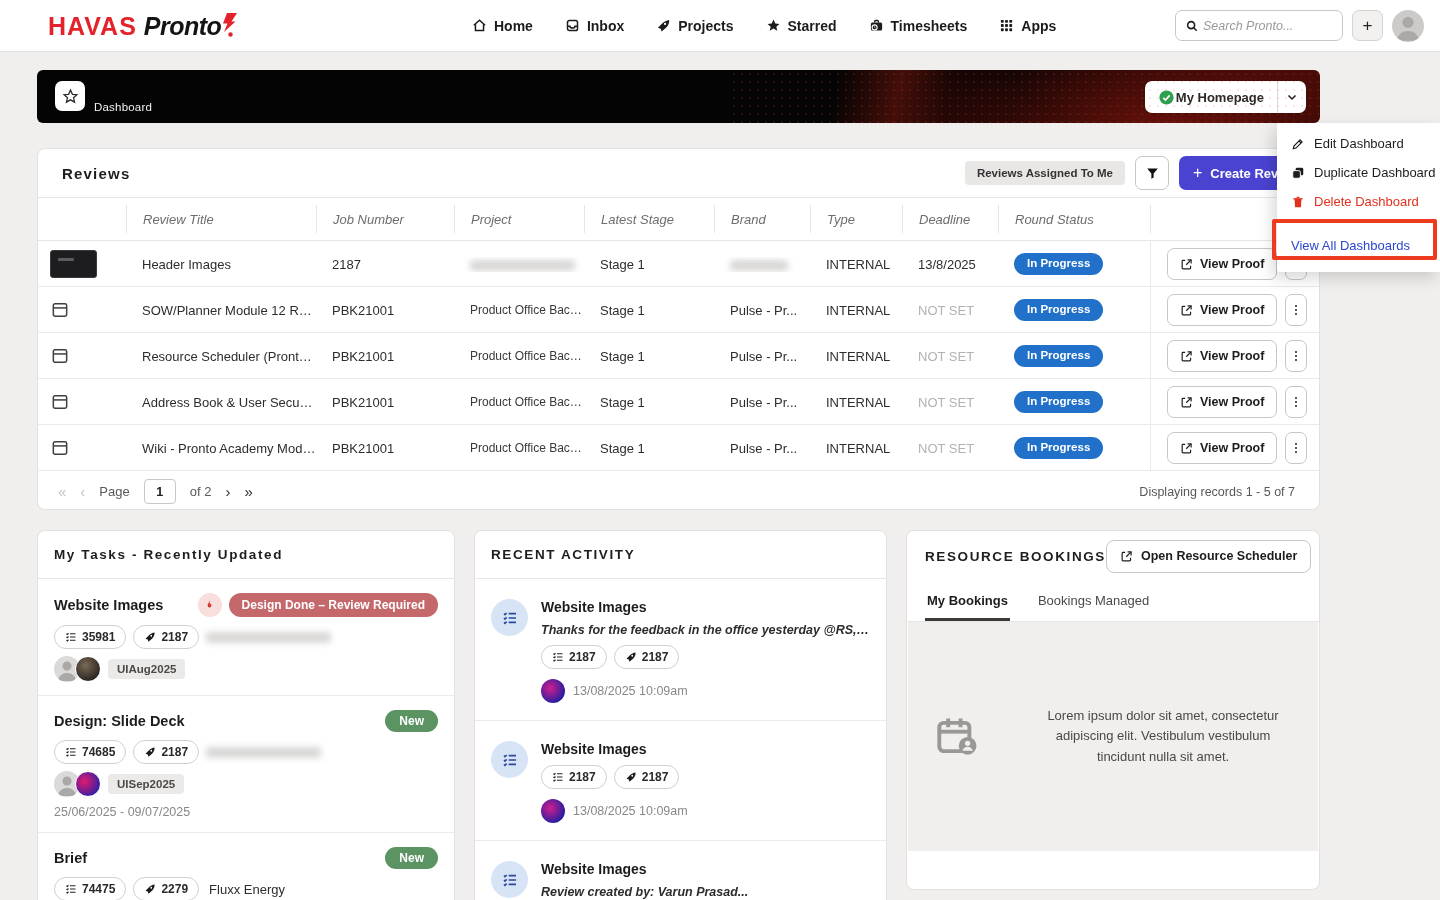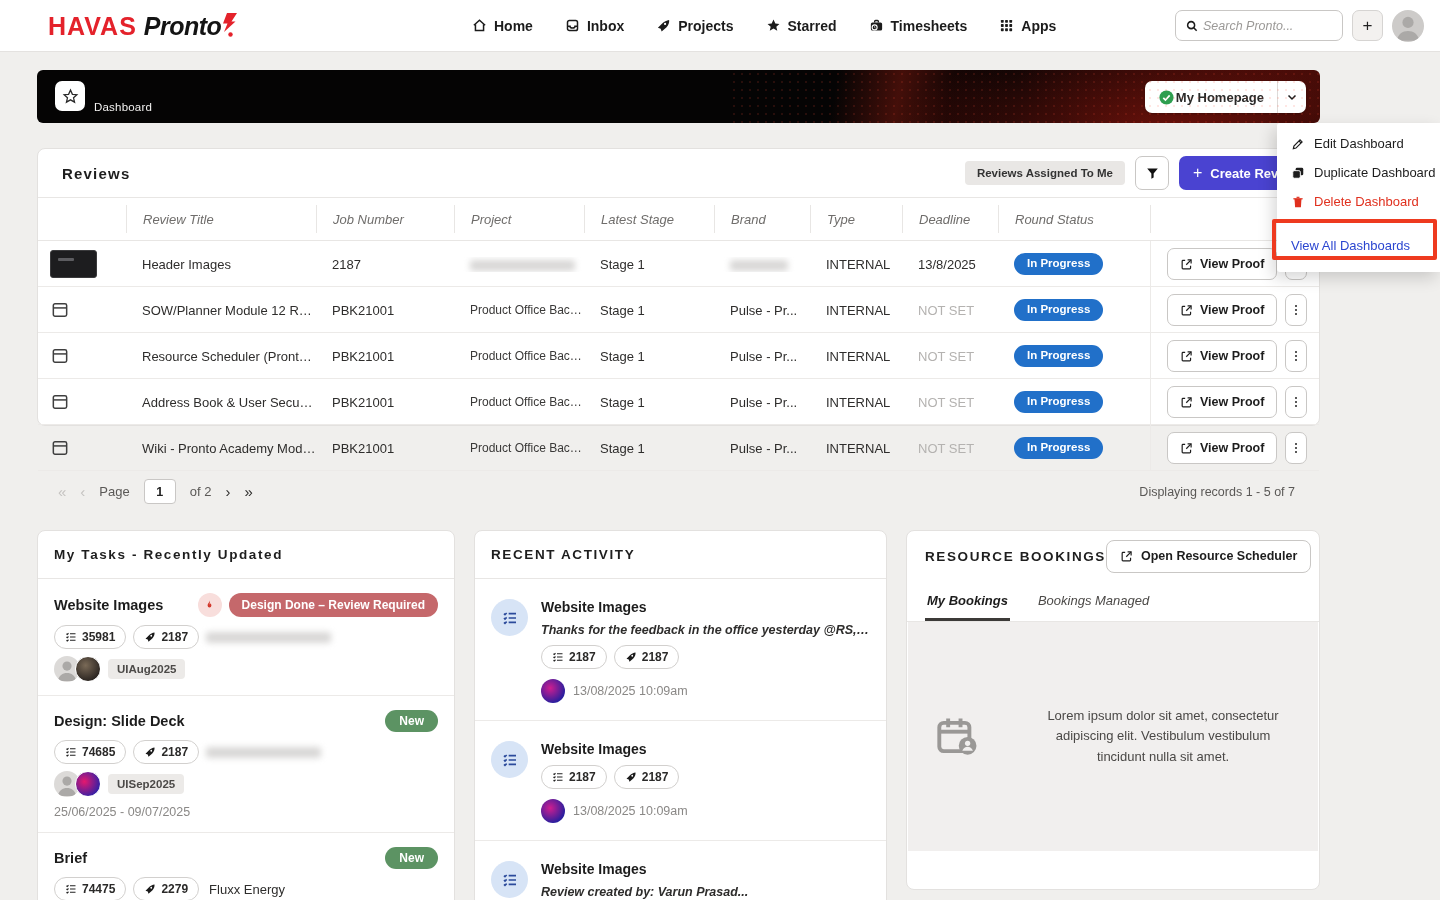--- a/index.html
+++ b/index.html
@@ -79,21 +79,21 @@
   .dash-menu-item svg { flex:0 0 auto; }
   .dash-menu-item.danger { color:#e0301e; }
   .dash-menu-item.link { color:#2b46d0; margin-top:15px; font-weight:400; }
   .highlight-box {
     position:absolute; left:1272px; top:219px; width:165px; height:41px;
     border:4px solid #ee3a1f; border-radius:2px; z-index:60; pointer-events:none;
   }
 
   
   .panel { background:#fff; border:1px solid #e3e1df; border-radius:8px; }
-  .reviews-panel { position:absolute; left:37px; top:148px; width:1283px; height:278px; z-index:20; }
+  .reviews-panel { position:absolute; left:37px; top:148px; width:1283px; height:362px; z-index:20; }
   .reviews-header { height:48px; display:flex; align-items:center; padding:0 10px 0 24px; position:relative; }
   .reviews-title { font-size:15px; font-weight:700; letter-spacing:1.2px; color:#1e1e1e; }
   .reviews-header-right { position:absolute; right:10px; top:0; height:48px; display:flex; align-items:center; gap:10px; }
   .assigned-pill { background:#e9e7e5; border-radius:4px; padding:6px 12px; font-size:11.5px; font-weight:700; color:#333; cursor:pointer; white-space:nowrap; }
   .funnel-btn { width:34px; height:34px; background:#fff; border:1px solid #c9c7c5; border-radius:7px; display:flex; align-items:center; justify-content:center; cursor:pointer; }
   .create-btn {
     width:130px; height:34px; background:#4a43d1; color:#fff; border:none; border-radius:7px;
     font-weight:700; font-size:13px; display:flex; align-items:center; justify-content:flex-start; gap:8px;
     padding:0 0 0 14px; cursor:pointer; overflow:hidden; white-space:nowrap;
     font-family:"Liberation Sans", sans-serif;
@@ -162,21 +162,21 @@
   .act-title { font-size:14px; font-weight:700; color:#1c1c1c; margin-top:3px; }
   .act-comment { margin-top:8px; font-size:12.5px; font-style:italic; font-weight:600; color:#2e2d2c; white-space:nowrap; overflow:hidden; text-overflow:ellipsis; max-width:330px; }
   .act-meta { margin-top:10px; display:flex; align-items:center; gap:8px; }
   .av-sm { width:24px; height:24px; border-radius:50%; }
   .act-date { font-size:12.5px; color:#8a8886; }
 
   
   .bookings-panel { width:414px; height:360px; display:flex; flex-direction:column; }
   .bookings-header { height:50px; display:flex; align-items:center; justify-content:space-between; padding:0 12px 0 18px; }
   .open-sched-btn { display:flex; align-items:center; gap:8px; height:33px; padding:0 13px; background:#fff; border:1px solid #c9c7c5; border-radius:8px; font-weight:700; font-size:12.5px; color:#1d1d1d; cursor:pointer; white-space:nowrap; font-family:"Liberation Sans", sans-serif; }
-  .tabs-row { display:flex; gap:26px; padding:0 18px; border-bottom:1px solid #e8e6e4;font-style:italic; }
+  .tabs-row { display:flex; gap:26px; padding:0 18px; border-bottom:1px solid #e8e6e4; }
   .tab { padding:12px 2px 10px 2px; font-size:13px; color:#4c4a48; cursor:pointer; border-bottom:3px solid transparent; }
   .tab.active { font-weight:700; color:#1c1c1c; border-bottom-color:#3c3a38; }
   .bookings-body { flex:1; margin:0 1px 38px 1px; background:#f1efee; display:flex; flex-direction:row; align-items:center; justify-content:center; gap:54px; padding:0 26px; }
   .empty-text { text-align:center; font-size:13px; color:#4a4846; line-height:1.55; }
 </style>
 </head>
 <body>
 
 <div class="navbar">
   <div class="logo">

